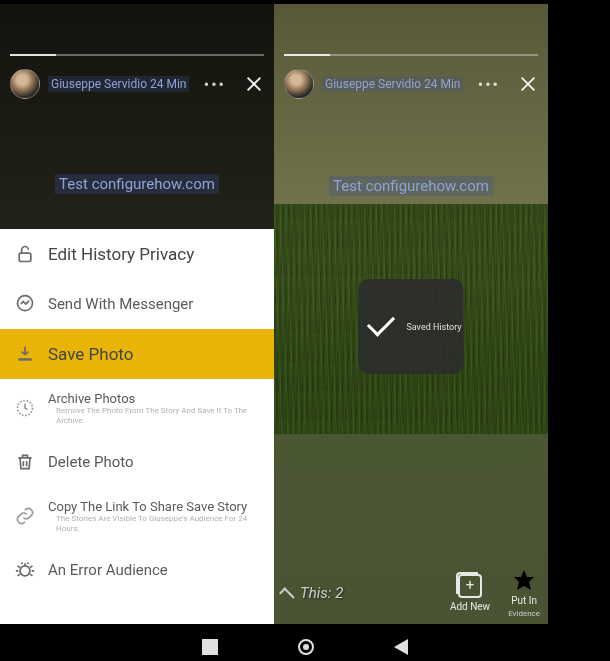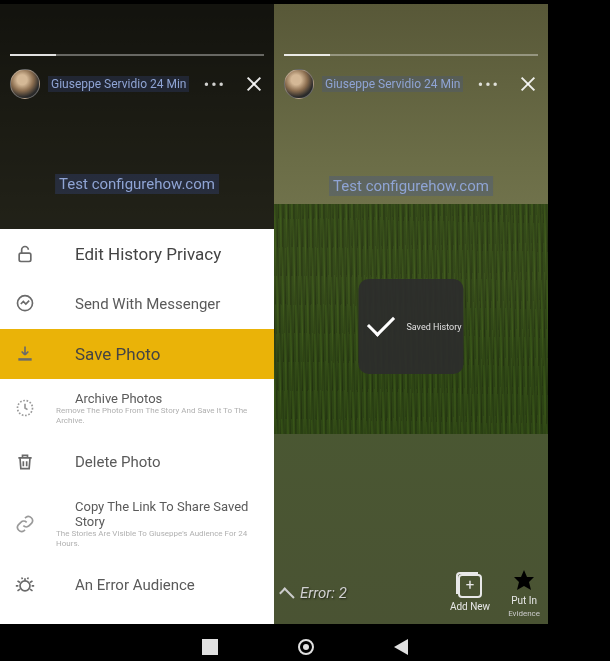--- a/index.html
+++ b/index.html
@@ -144,21 +144,20 @@
       width: 22px; height: 22px;
       flex-shrink: 0;
       display: flex;
       align-items: center;
       justify-content: center;
       color: #6a6a6a;
     }
     .sheet-item .label {
       color: #5a5a5a;
       font-size: 15px;
-      margin-left: 27px;
     }
     .sheet-item.primary .label {
       color: #444;
       font-size: 17px;
     }
     .sheet-item .sub {
       color: #b0b0b0;
       font-size: 8px;
       line-height: 1.2;
       margin-left: 8px;
@@ -360,21 +359,21 @@
         </span>
         <span class="label">Delete Photo</span>
       </div>
       <div class="sheet-item">
         <span class="icon">
           <svg width="20" height="20" viewBox="0 0 24 24" fill="none" stroke="#9a9a9a" stroke-width="2">
               <path d="M10 14a5 5 0 0 0 7 0l3-3a5 5 0 0 0-7-7l-1 1M14 10a5 5 0 0 0-7 0l-3 3a5 5 0 0 0 7 7l1-1"></path>
             </svg>
         </span>
         <div class="text-col">
-          <span class="label" style="font-size:13px">Copy The Link To Share Saved Story</span>
+          <span class="label" style="font-size:13px">Copy The Link To Share Save Story</span>
           <span class="sub">The Stories Are Visible To Giuseppe's Audience For 24 Hours.</span>
         </div>
       </div>
       <div class="sheet-item">
         <span class="icon">
           <svg width="20" height="20" viewBox="0 0 24 24" fill="none" stroke="#6a6a6a" stroke-width="2">
               <circle cx="12" cy="13" r="6"></circle>
               <path d="M12 7V4M6 9l-3-2M18 9l3-2M6 17l-3 2M18 17l3 2M4 13H1M23 13h-3M9 5l-1-2M15 5l1-2"></path>
             </svg>
         </span>
@@ -398,21 +397,21 @@
     <div class="watermark">Test configurehow.com</div>
 
     <div class="toast">
       <div class="check"></div>
       <span class="toast-label">Saved History</span>
     </div>
 
     <div class="bottom-bar">
       <div class="views">
         <div class="chev"></div>
-        <span>Error:</span>
+        <span>This:</span>
         <span>2</span>
       </div>
       <div class="bb-item">
         <div class="bb-icon add-icon"></div>
         <span>Add New</span>
       </div>
       <div class="bb-item">
         <div class="bb-icon">
           <svg width="24" height="24" viewBox="0 0 24 24" class="star-icon">
               <polygon points="12,2 15,9 22,9 17,14 19,22 12,18 5,22 7,14 2,9 9,9"></polygon>

